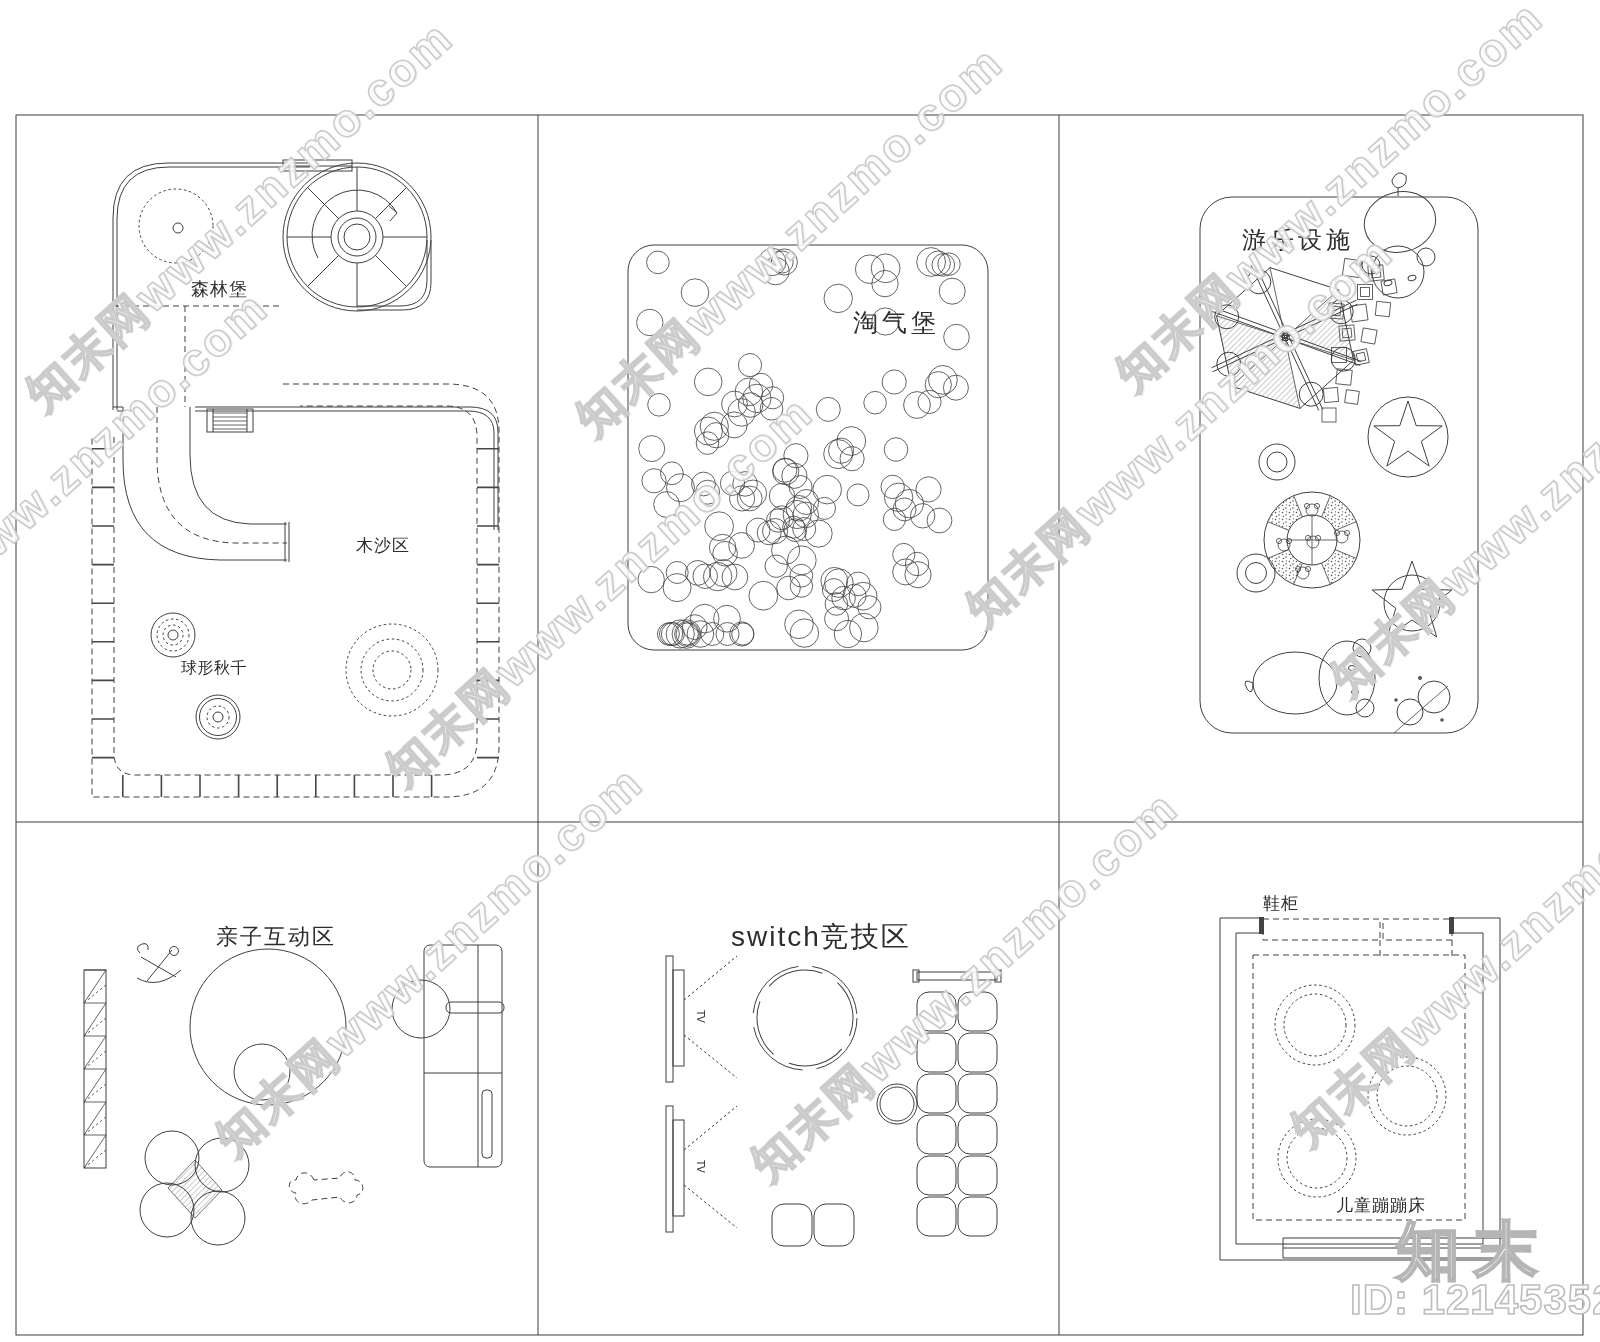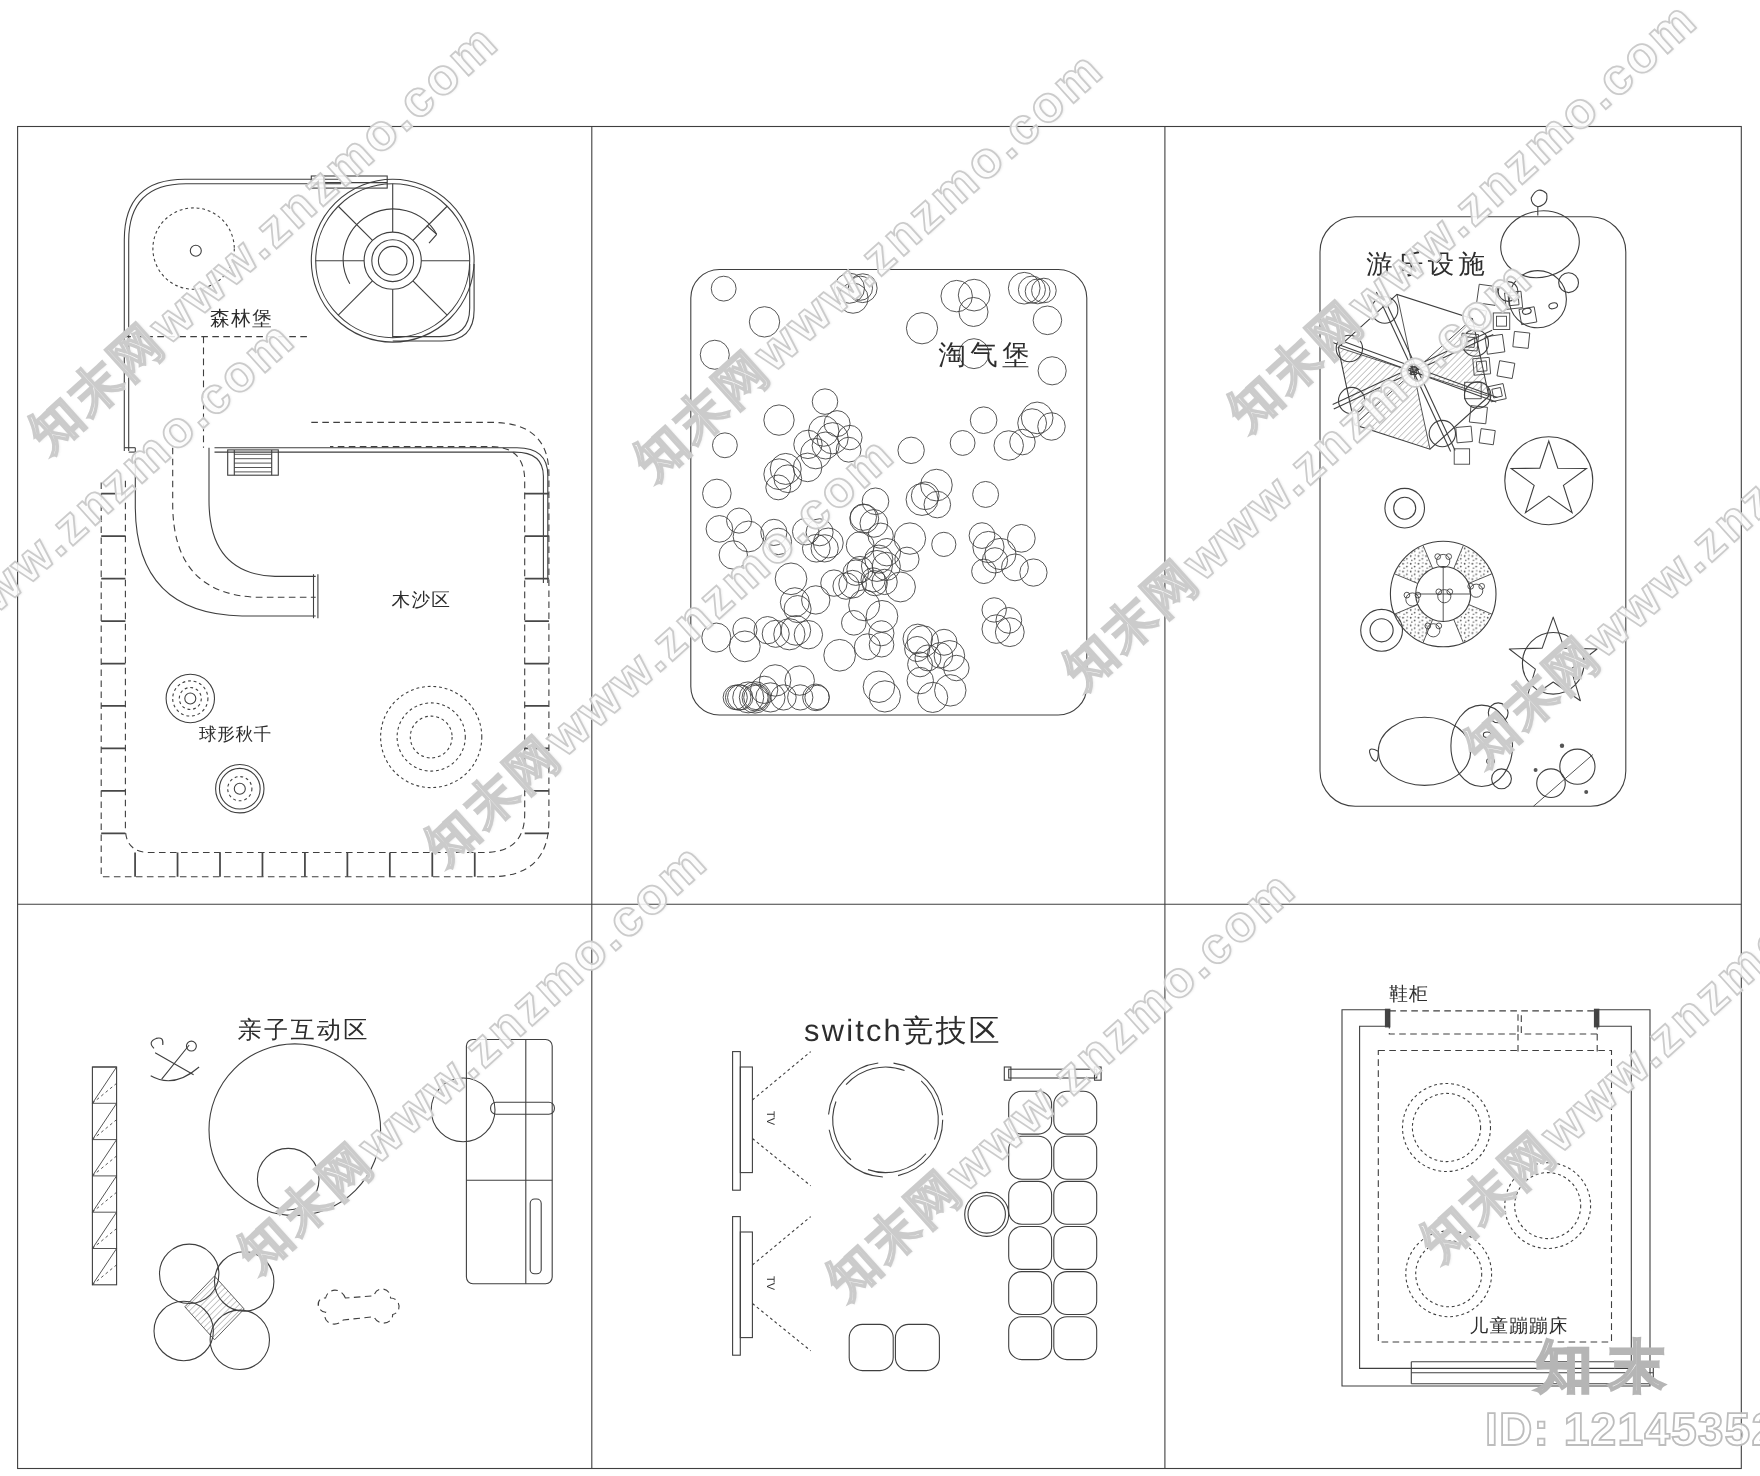--- a/index.html
+++ b/index.html
@@ -14,21 +14,21 @@
   .thin{stroke-width:.8;}
   .dash{stroke-dasharray:6 4;}
   .dash2{stroke-dasharray:2.6 2.6;}
   .tickband{fill:none;stroke:#474747;stroke-width:22;stroke-dasharray:1.6 37;}
   .lbl{fill:#2d2d2d;}
   .wm{position:absolute;width:620px;margin-left:-310px;text-align:center;white-space:nowrap;
       font-weight:bold;font-size:46px;letter-spacing:3px;
       color:rgba(255,255,255,.86);-webkit-text-stroke:1.6px #cbcbcb;
       text-shadow:1px 1px 2px rgba(120,120,120,.18);
       transform:rotate(-42deg);pointer-events:none;}
-  .wm-logo{position:absolute;left:1396px;top:1208px;font-weight:bold;font-size:52px;
+  .wm-logo{position:absolute;left:1396px;top:1208px;font-weight:bold;font-size:64px;
       letter-spacing:14px;color:rgba(255,255,255,.9);-webkit-text-stroke:2px #b5b5b5;
       pointer-events:none;white-space:nowrap;}
   .wm-id{position:absolute;left:1350px;top:1276px;font-weight:bold;font-size:42px;
       letter-spacing:1px;color:rgba(255,255,255,.9);-webkit-text-stroke:1.6px #bdbdbd;
       pointer-events:none;white-space:nowrap;}
 </style>
 </head>
 <body>
 
 <div id="page">

